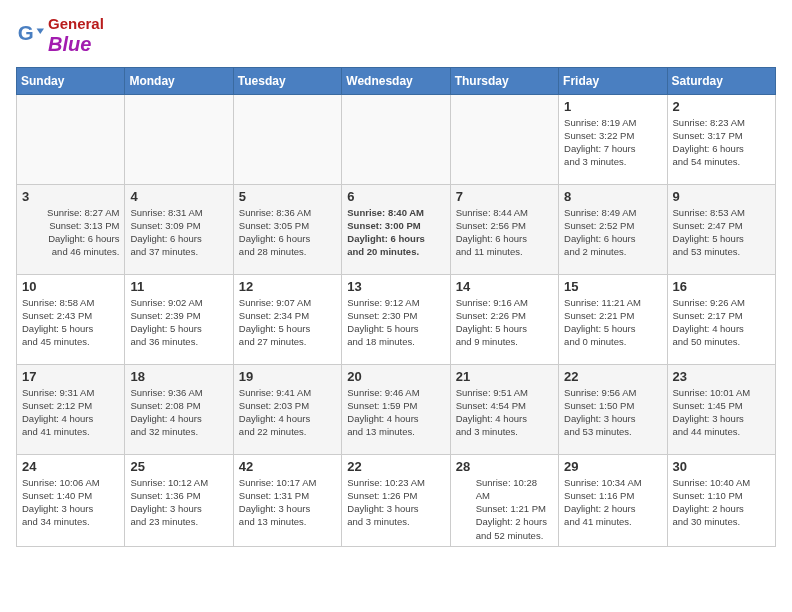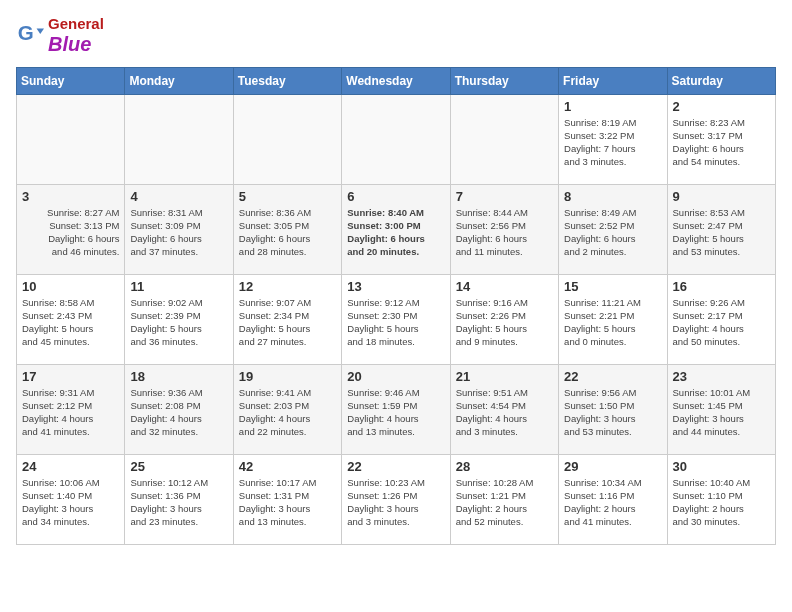--- a/index.html
+++ b/index.html
@@ -300,21 +300,21 @@
         </td>
         <td>
           <span class="day-num">22</span>
           <div class="day-info" style="white-space: pre-line;">Sunrise: 10:23 AM
 Sunset: 1:26 PM
 Daylight: 3 hours
 and 3 minutes.</div>
         </td>
         <td>
           <span class="day-num">28</span>
-          <div class="day-info" style="white-space: pre-line;">Sunrise: 10:28 AM
+          <div class="day-info" style="white-space: pre-line; margin-left: 20px;">Sunrise: 10:28 AM
 Sunset: 1:21 PM
 Daylight: 2 hours
 and 52 minutes.</div>
         </td>
         <td>
           <span class="day-num">29</span>
           <div class="day-info" style="white-space: pre-line;">Sunrise: 10:34 AM
 Sunset: 1:16 PM
 Daylight: 2 hours
 and 41 minutes.</div>

